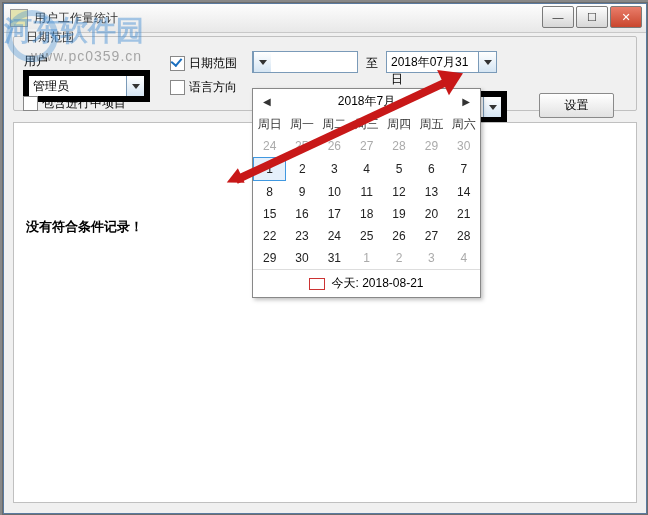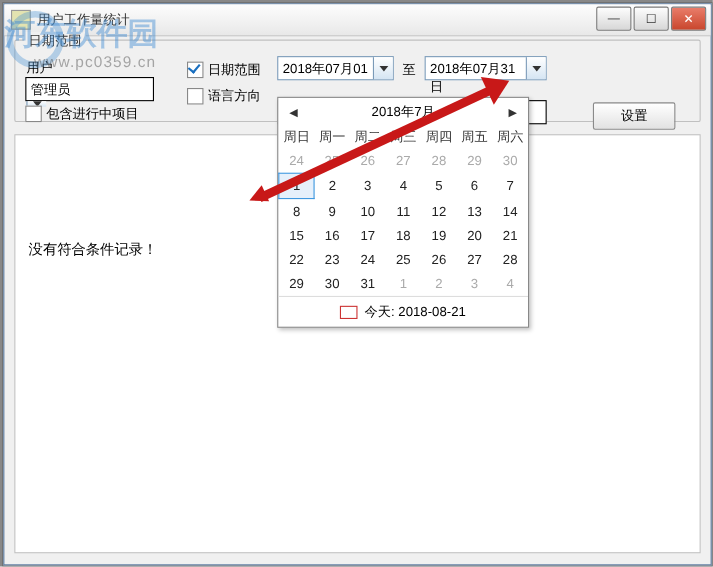--- a/index.html
+++ b/index.html
@@ -67,23 +67,22 @@
     position: absolute; top: -8px; left: 8px;
     background: #f0f0f0; padding: 0 4px;
     color: #333;
   }
   .label-user {
     position: absolute; left: 10px; top: 16px;
   }
   .combo {
     position: absolute;
     display: flex;
-    background: #fff; border: 1px solid #000000;
+    background: #fff; border: 6px solid #000000;
     height: 20px;
-    flex-direction: column;
   }
   .combo .val { flex: 1 1 auto; padding: 2px 4px; }
   .combo-btn {
     width: 17px;
     background: linear-gradient(#fff,#d5e5f3);
     border-left: 1px solid #7a9ab8;
     display:flex;align-items:center;justify-content:center;
   }
   .tri-down {
     width: 0; height: 0;
@@ -109,21 +108,21 @@
     position:absolute;
     height:23px;width:73px;
     background:linear-gradient(#fff,#e2e2e2);
     border:1px solid #8a8a8a;border-radius:2px;
     display:flex;align-items:center;justify-content:center;
   }
 
   
   .content-area {
     position:absolute;left:9px;top:118px;width:622px;bottom:10px;
-    background:#fff;border:1px solid #c0c0c0;
+    background:#fff;border:1px solid #c0c0c0;font-weight:bold;
   }
 
   
   .calendar {
     position:absolute;left:248px;top:84px;width:227px;
     background:#fff;border:1px solid #888;
     box-shadow:2px 2px 4px rgba(0,0,0,.25);
     z-index:20;
   }
   .cal-head{display:flex;align-items:center;justify-content:space-between;
@@ -199,21 +198,20 @@
       <span class="combo-btn">
           <span class="tri-down"></span>
         </span>
     </div>
 
     <span style="position:absolute;left:156px;top:18px;">
       <span class="chk checked"></span><span>日期范围</span>
     </span>
 
     <div class="date-field" style="left:238px;top:14px;width:104px;">
-      <span class="val">2018年07月01</span>
       <span class="combo-btn">
           <span class="tri-down"></span>
         </span>
     </div>
 
     <span style="position:absolute;left:352px;top:18px;">至</span>
 
     <div class="date-field" style="left:372px;top:14px;width:109px;">
       <span class="val">2018年07月31日</span>
       <span class="combo-btn">

